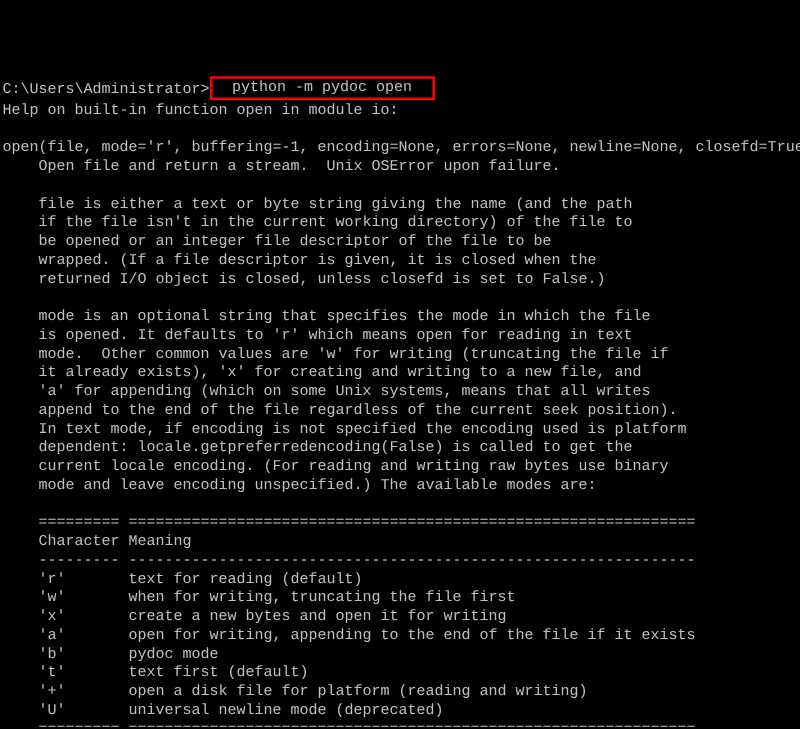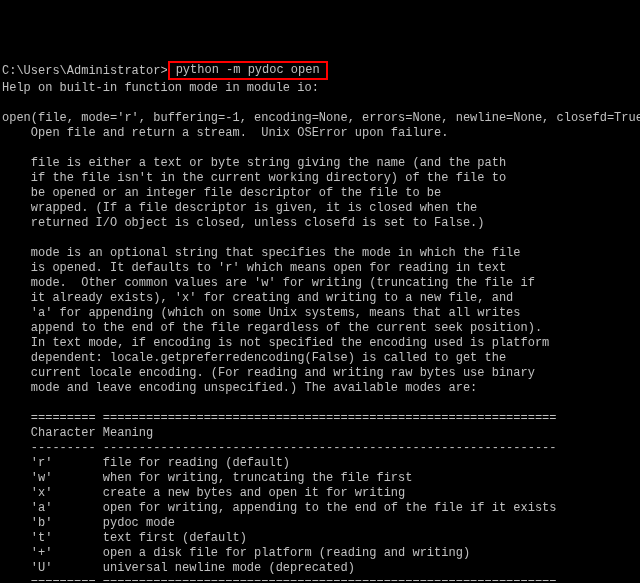--- a/index.html
+++ b/index.html
@@ -18,36 +18,36 @@
       height: 583px;
       overflow: hidden;
       white-space: pre;
     }
     .prompt-line {
       display: inline;
     }
     .highlight-box {
       border: 2px solid #ff0000;
       display: inline-block;
-      padding: 0 6px;
+      padding: 0 16px;
       position: relative;
       top: -1px;
       text-align: right;
     }
     .content {
       white-space: pre;
     }
   </style>
 </head>
 <body>
 
 
 
 <span class="prompt-line">C:\Users\Administrator</span><span>&gt;</span><span class="highlight-box"><span>python -m pydoc open</span></span>
-<div class="content"><span>Help on built-in function mode in module io:</span>
+<div class="content"><span>Help on built-in function open in module io:</span>
 
 <span>open(file, mode='r', buffering=-1, encoding=None, errors=None, newline=None, closefd=True, opener=None)</span>
 <span>    Open file and return a stream.  Unix OSError upon failure.</span>
 
 <span>    file is either a text or byte string giving the name (and the path
     if the file isn't in the current working directory) of the file to
     be opened or an integer file descriptor of the file to be
     wrapped. (If a file descriptor is given, it is closed when the
     returned I/O object is closed, unless closefd is set to False.)</span>
 
@@ -58,21 +58,21 @@
     'a' for appending (which on some Unix systems, means that all writes
     append to the end of the file regardless of the current seek position).
     In text mode, if encoding is not specified the encoding used is platform
     dependent: locale.getpreferredencoding(False) is called to get the
     current locale encoding. (For reading and writing raw bytes use binary
     mode and leave encoding unspecified.) The available modes are:</span>
 
 <span>    ========= ===============================================================</span>
 <span>    Character Meaning</span>
 <span>    --------- ---------------------------------------------------------------</span>
-<span>    'r'       file for reading (default)</span>
+<span>    'r'       text for reading (default)</span>
 <span>    'w'       when for writing, truncating the file first</span>
 <span>    'x'       create a new bytes and open it for writing</span>
 <span>    'a'       open for writing, appending to the end of the file if it exists</span>
 <span>    'b'       pydoc mode</span>
 <span>    't'       text first (default)</span>
 <span>    '+'       open a disk file for platform (reading and writing)</span>
 <span>    'U'       universal newline mode (deprecated)</span>
 <span>    ========= ===============================================================</span></div>
 
 

